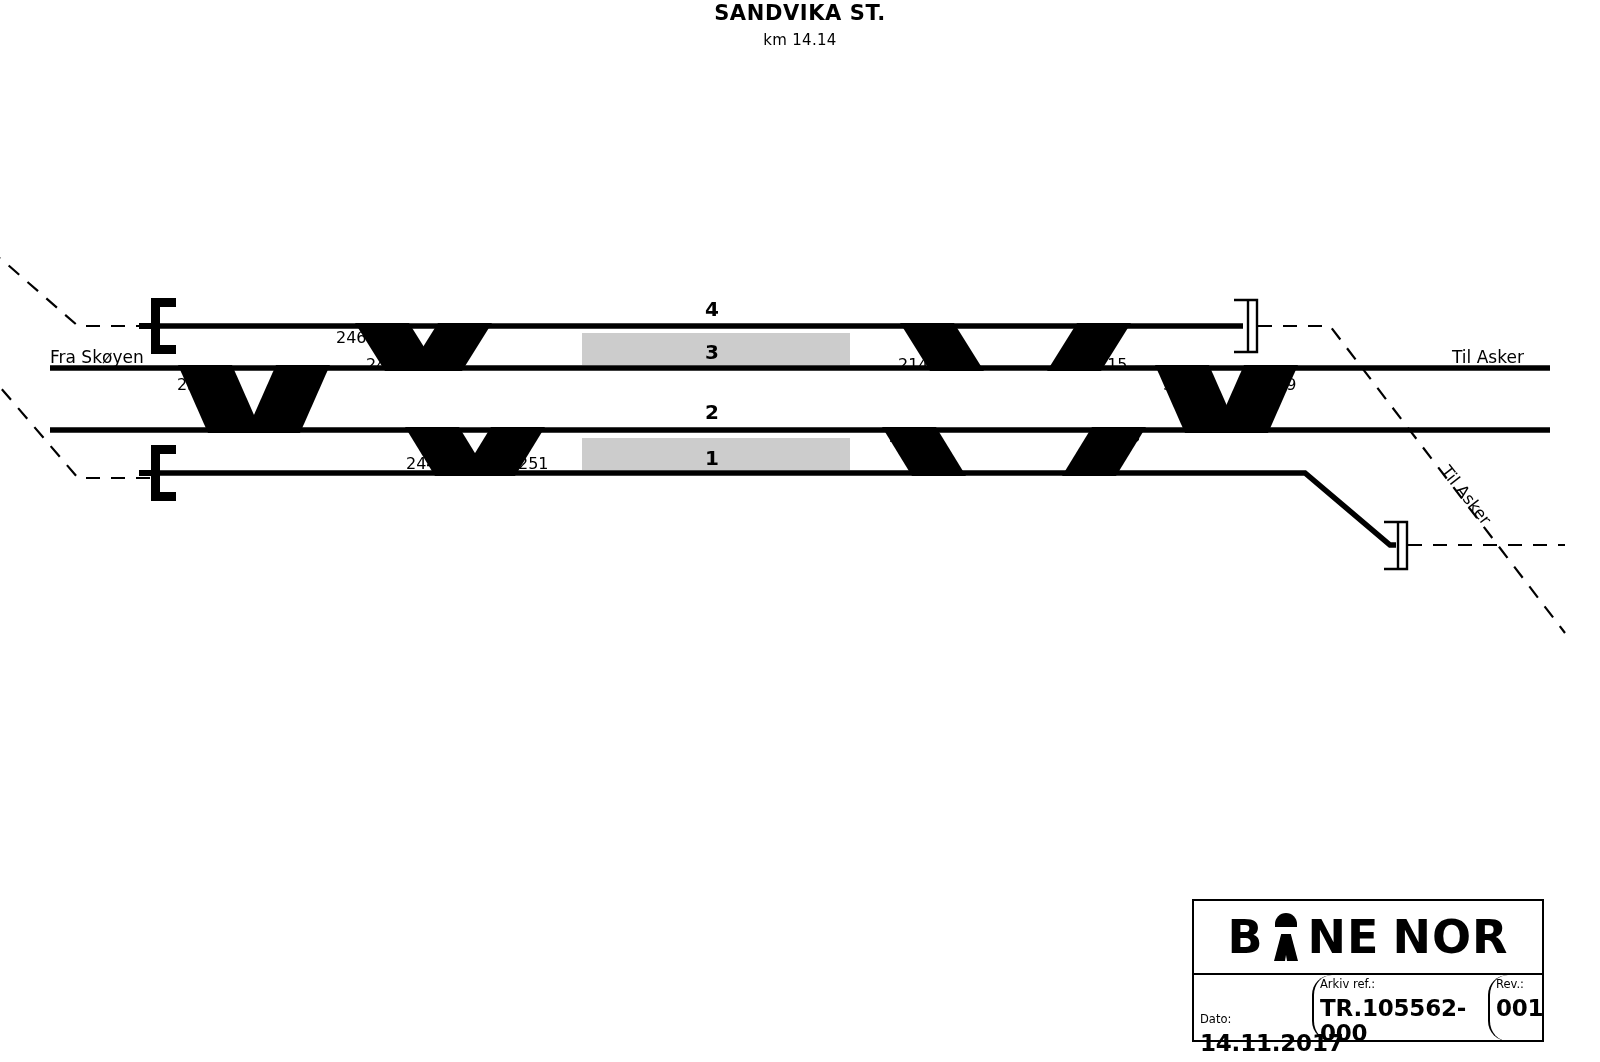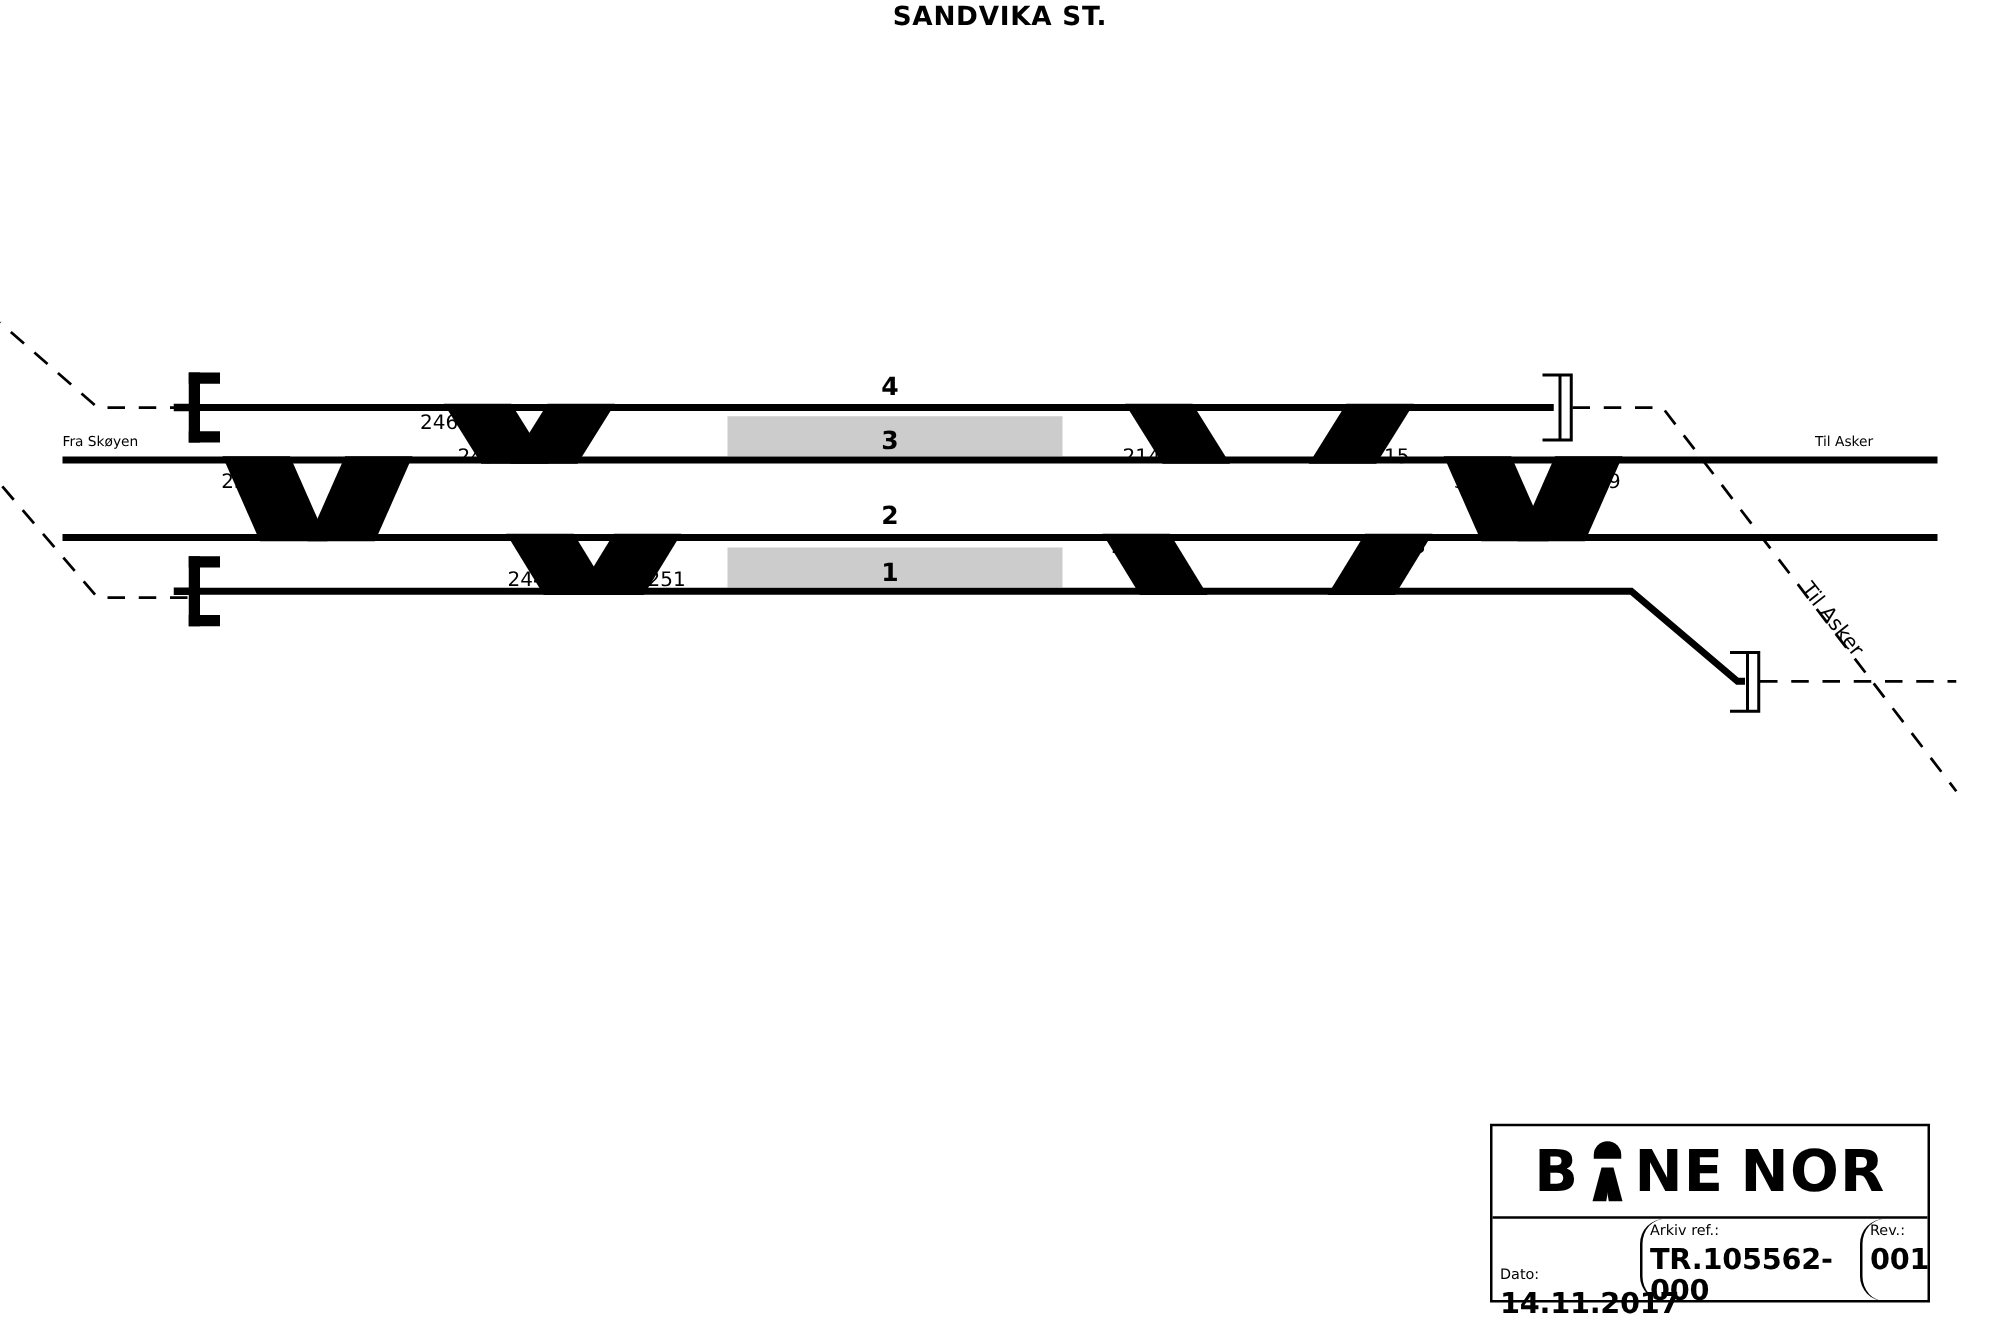--- a/index.html
+++ b/index.html
@@ -47,21 +47,21 @@
     width: 1600px;
     text-align: center;
     font-family: "DejaVu Sans", sans-serif;
     font-size: 15px;
     font-weight: normal;
     letter-spacing: 0.3px;
   }
   .endlabel {
     position: absolute;
     font-family: "DejaVu Sans", sans-serif;
-    font-size: 11px;
+    font-size: 17px;
     font-weight: normal;
     white-space: nowrap;
   }
   .tracknum {
     position: absolute;
     font-family: "DejaVu Sans", sans-serif;
     font-size: 20px;
     font-weight: bold;
     text-align: center;
     white-space: nowrap;
@@ -153,20 +153,21 @@
   .cell-arkiv { width: 176px; }
   .cell-rev { width: 53px; }
   .cell-rev .tb-cap { text-align: left; }
 </style>
 </head>
 <body>
 
 <div id="root">
 
   <div class="hdr-title">SANDVIKA ST.</div>
+  <div class="hdr-sub">km 14.14</div>
 
   <svg class="diagram" viewBox="0 0 1600 1062">
 
     <g stroke="#000" stroke-width="2.2" fill="none" stroke-dasharray="14,11">
 
       <path d="M150,326 L78,326 L0,258"></path>
 
       <path d="M150,478 L78,478 L0,387"></path>
 
       <path d="M1258,326 L1330,326 L1565,633"></path>

